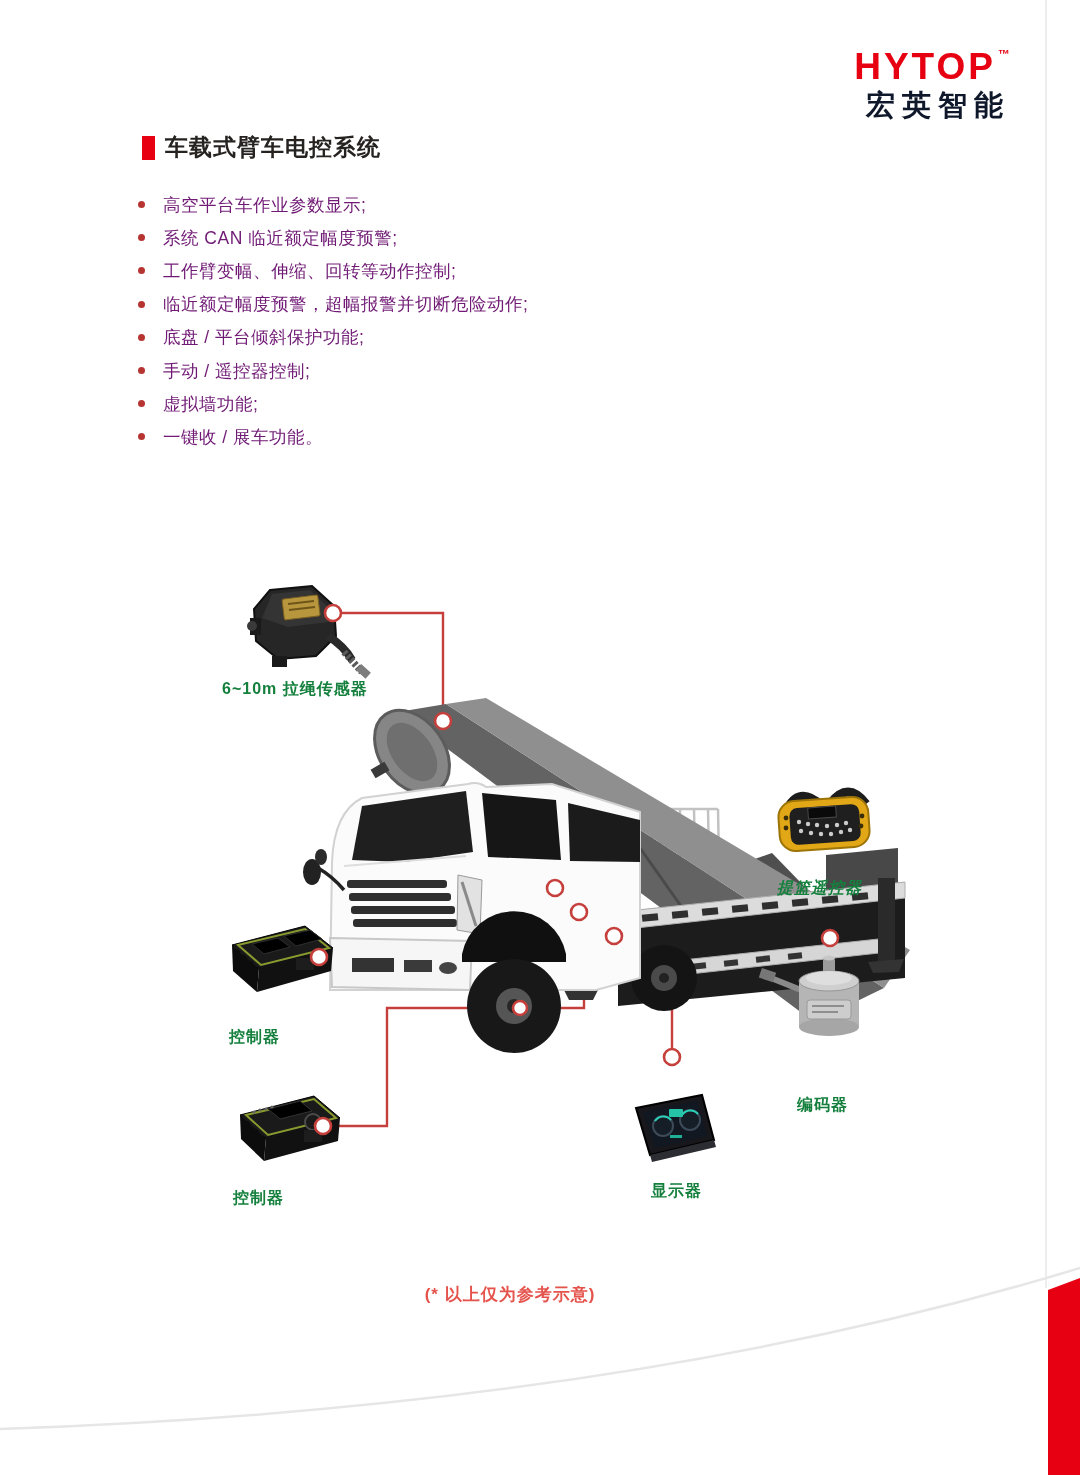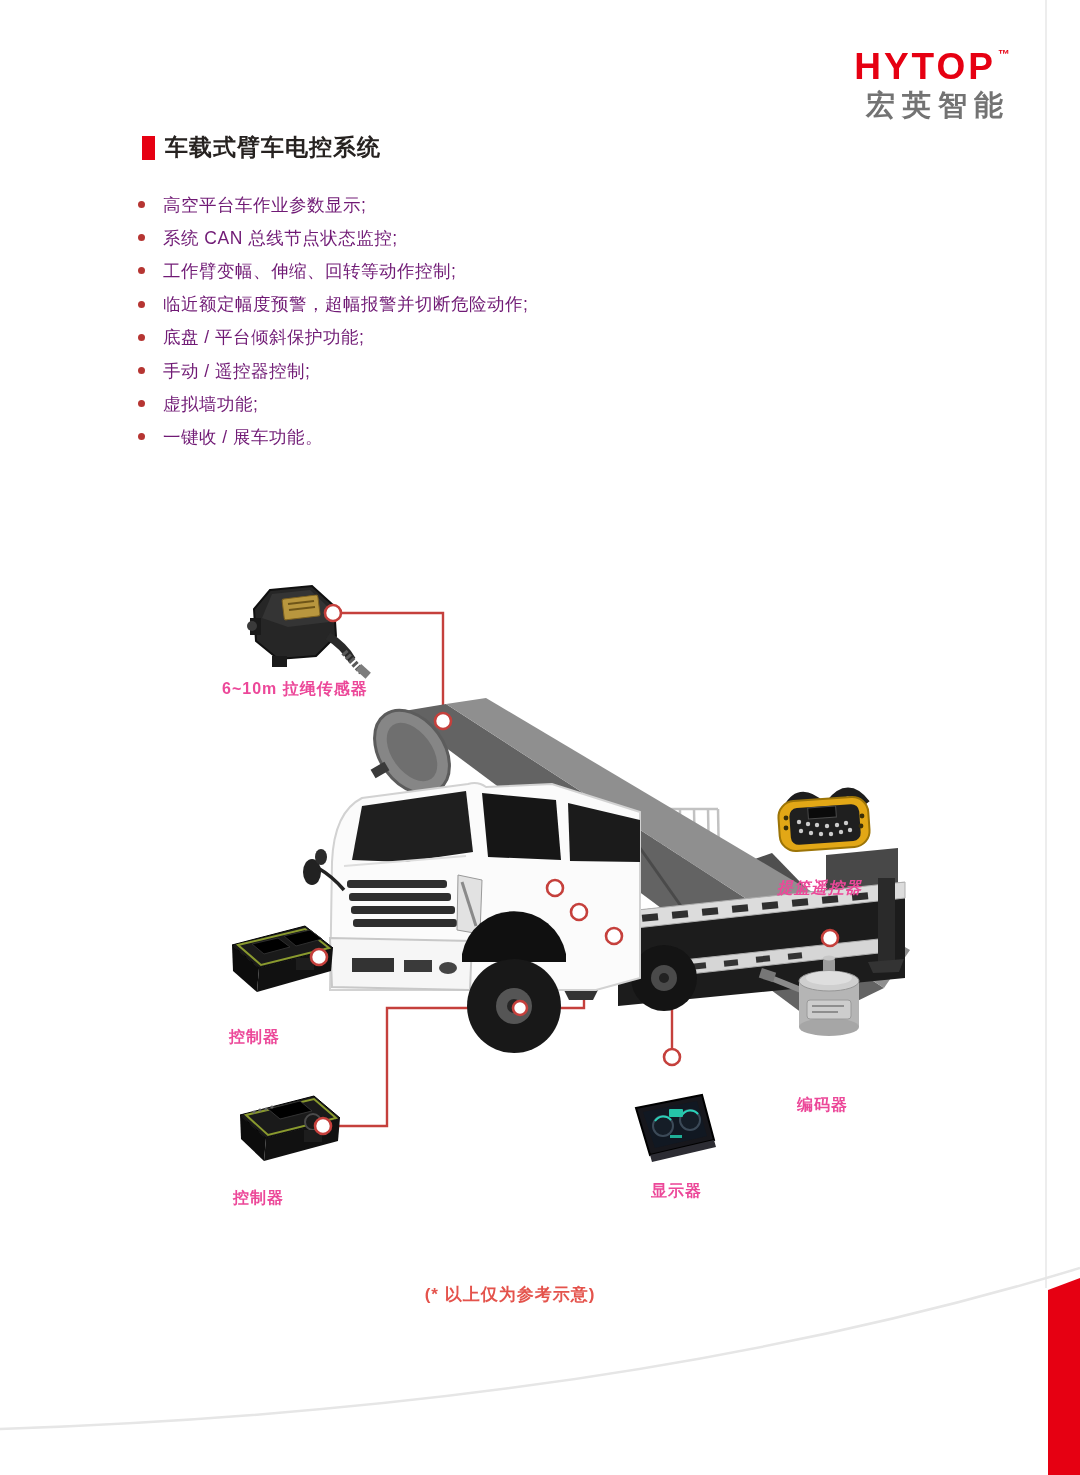--- a/index.html
+++ b/index.html
@@ -4,36 +4,36 @@
 <style>
   html,body{margin:0;padding:0;background:#ffffff;}
   body{width:1080px;height:1475px;position:relative;overflow:hidden;
        font-family:"Liberation Sans","DejaVu Sans",sans-serif;}
   .page{position:absolute;inset:0;background:#ffffff;}
 
   
   .logo{position:absolute;top:48px;right:70px;text-align:right;line-height:1;margin-left:21px;}
   .logo .brand{font-size:37px;font-weight:800;letter-spacing:3px;color:#e60012;}
   .logo .tm{font-size:12px;font-weight:700;color:#e60012;vertical-align:top;margin-left:2px;}
-  .logo .sub{margin-top:6px;font-size:29px;font-weight:700;letter-spacing:7px;color:#737373;}
+  .logo .sub{margin-top:6px;font-size:29px;font-weight:700;letter-spacing:7px;color:#0f172a;}
 
   
   .title-row{position:absolute;left:118px;top:132px;display:flex;align-items:center;padding-left:24px;}
   .title-bar{width:13px;height:24px;background:#e60012;margin-right:10px;}
   .title-text{font-size:23px;font-weight:700;color:#262220;letter-spacing:1px;}
 
   
   .features{position:absolute;left:136px;top:188px;list-style:none;margin:0;padding:0;}
   .features li{position:relative;height:33.2px;display:flex;align-items:center;
                padding-left:27px;font-size:17.5px;color:#701a75;letter-spacing:0.5px;}
   .features li .dot{position:absolute;left:2px;top:50%;margin-top:-3.5px;width:7px;height:7px;
                     border-radius:50%;background:#b63532;}
 
   
-  .dlabel{position:absolute;font-size:16px;font-weight:700;color:#ec4899;letter-spacing:1px;white-space:nowrap;text-align:right;}
+  .dlabel{position:absolute;font-size:16px;font-weight:700;color:#15803d;letter-spacing:1px;white-space:nowrap;text-align:right;}
   #lbl-rope{left:222px;top:679px;}
   #lbl-remote{left:777px;top:878px;font-style:italic;}
   #lbl-ctrl-top{left:229px;top:1027px;}
   #lbl-encoder{left:797px;top:1088px;margin-top:7px;}
   #lbl-ctrl-bottom{left:233px;top:1188px;}
   #lbl-display{left:651px;top:1181px;}
 
   .diagram-svg{position:absolute;left:0;top:560px;width:1080px;height:680px;}
 
   
@@ -57,21 +57,21 @@
     <div class="title-text">车载式臂车电控系统</div>
   </div>
 
   <ul class="features">
     <li>
         <span class="dot"></span>
         <span>高空平台车作业参数显示;</span>
       </li>
     <li>
         <span class="dot"></span>
-        <span>系统 CAN 总线节点状态监控;</span>
+        <span>系统 CAN 临近额定幅度预警;</span>
       </li>
     <li>
         <span class="dot"></span>
         <span>工作臂变幅、伸缩、回转等动作控制;</span>
       </li>
     <li>
         <span class="dot"></span>
         <span>临近额定幅度预警，超幅报警并切断危险动作;</span>
       </li>
     <li>

